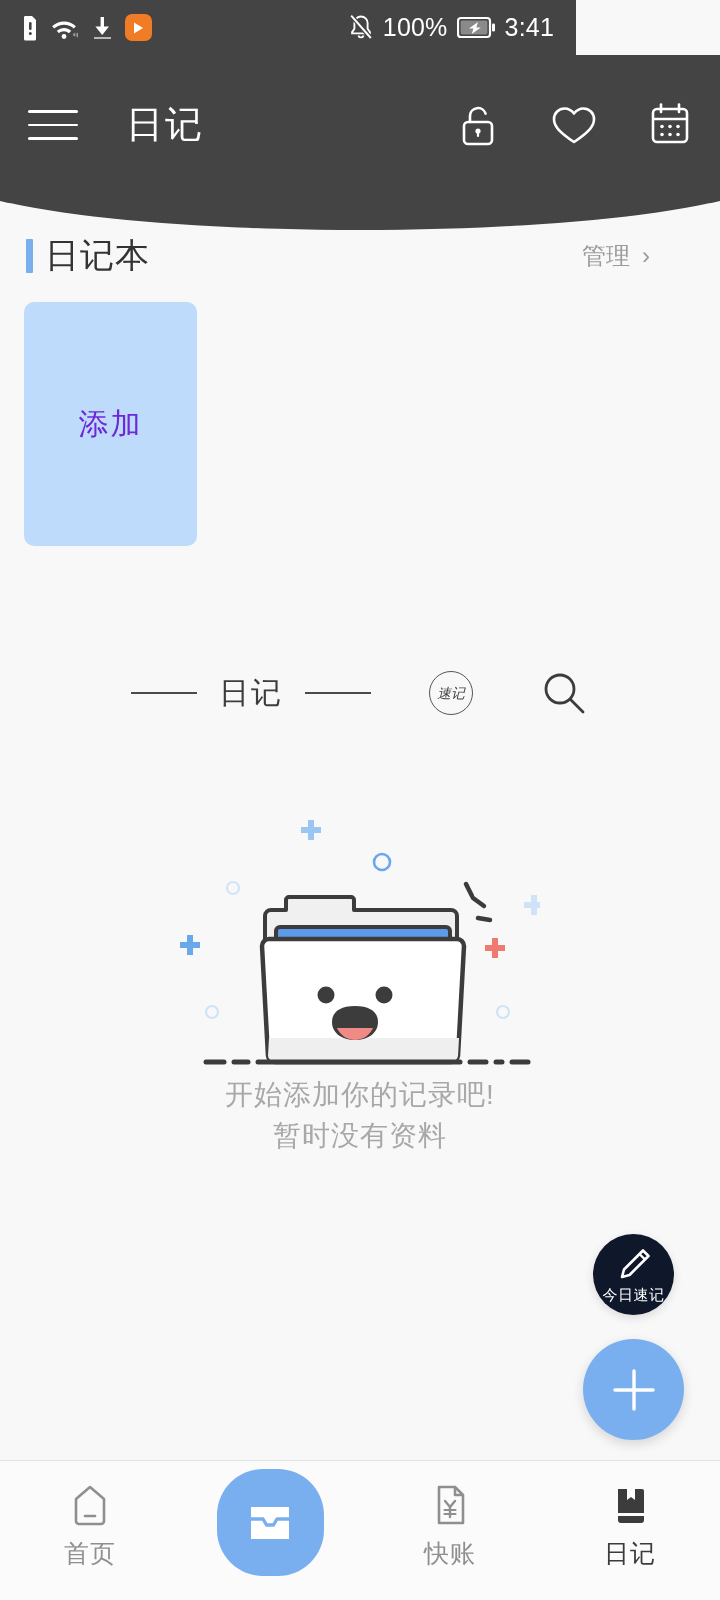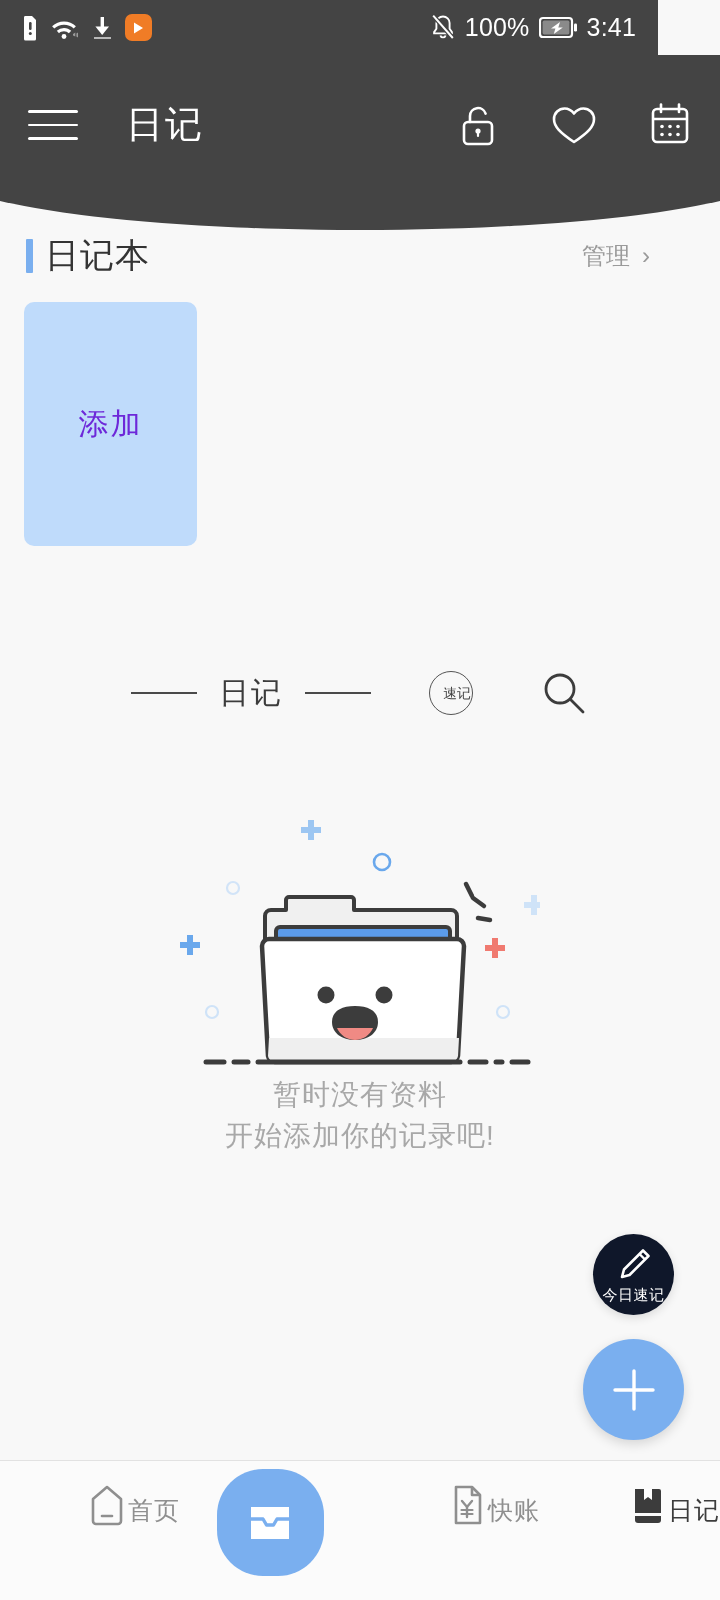--- a/index.html
+++ b/index.html
@@ -5,21 +5,21 @@
   * { margin:0; padding:0; box-sizing:border-box; }
   html, body {
     width:720px; height:1600px;
     font-family:"Liberation Sans","DejaVu Sans",sans-serif;
     background:#f8f8f8; overflow:hidden;
   }
   #app { position:relative; width:720px; height:1600px; background:#f8f8f8; }
 
   
   .statusbar {
-    position:absolute; top:0; left:0; width:658px; height:55px;
+    position:absolute; top:0; left:0; width:576px; height:55px;
     background:#444444; display:flex; align-items:center;
     padding:0 22px; color:#ffffff;
   }
   .sb-left { display:flex; align-items:center; gap:11px; }
   .sb-right { margin-left:auto; display:flex; align-items:center; gap:9px; }
   .sb-text { font-size:25px; letter-spacing:.2px; color:#ffffff; }
   .sb-ico { display:block; }
   .app-badge {
     width:27px; height:27px; border-radius:7px; background:#f07c26;
     display:flex; align-items:center; justify-content:center;
@@ -66,22 +66,23 @@
 
   
   .divider-row {
     position:absolute; top:665px; left:0; width:720px; height:56px;
     display:flex; align-items:center; justify-content:center; gap:22px; z-index:5;
   }
   .dline { width:66px; height:2px; background:#4a4a4a; }
   .dtitle { font-size:30px; color:#3c3c3c; letter-spacing:2px; }
   .quicknote-badge {
     width:44px; height:44px; border-radius:50%; border:1.6px solid #555555;
-    display:flex; align-items:center; justify-content:flex-end; margin-left:36px;
+    display:flex; align-items:center; justify-content:center; margin-left:36px;
     cursor:pointer;
+    font-style:italic;
   }
   .quicknote-badge span { font-size:15px; color:#444444; letter-spacing:0px; transform:scale(.92); }
   .search-btn { margin-left:44px; cursor:pointer; display:block; }
 
   
   .empty { position:absolute; top:800px; left:0; width:720px; text-align:center; z-index:4; }
   .empty-ill { display:block; margin:0 auto; }
   .empty-txt { margin-top:10px; }
   .empty-txt div { font-size:28px; color:#a8a8a8; line-height:1.45; letter-spacing:1px; }
 
@@ -100,22 +101,22 @@
     box-shadow:0 4px 12px rgba(0,0,0,.14);
   }
 
   
   .bottomnav {
     position:absolute; bottom:0; left:0; width:720px; height:140px;
     background:#fbfbfb; border-top:1.5px solid #e2e2e2;
     display:flex; align-items:flex-start; z-index:9;
   }
   .navitem {
-    flex:1; display:flex; flex-direction:row; align-items:center;
-    padding-top:22px; cursor:pointer;justify-content:flex-end;
+    flex:1; display:flex; flex-direction:column; align-items:center;
+    padding-top:22px; cursor:pointer;
   }
   .navitem .nlabel { font-size:25px; color:#8f8f8f; margin-top:10px; letter-spacing:1px; }
   .navitem.active .nlabel { color:#3c3c3c; }
   .nav-center { flex:1; display:flex; justify-content:center; }
   .center-fab {
     width:107px; height:107px; border-radius:46px; background:#7aafef;
     display:flex; align-items:center; justify-content:center; margin-top:8px;
     cursor:pointer;
   }
 </style>
@@ -262,22 +263,22 @@
       <g stroke="#3c3c3c" stroke-width="5" stroke-linecap="round">
         <line x1="26" y1="262" x2="44" y2="262"></line>
         <line x1="54" y1="262" x2="68" y2="262"></line>
         <line x1="78" y1="262" x2="280" y2="262"></line>
         <line x1="290" y1="262" x2="306" y2="262"></line>
         <line x1="316" y1="262" x2="322" y2="262"></line>
         <line x1="332" y1="262" x2="348" y2="262"></line>
       </g>
     </svg>
     <div class="empty-txt">
+      <div>开始添加你的记录吧!</div>
       <div>暂时没有资料</div>
-      <div>开始添加你的记录吧!</div>
     </div>
   </div>
 
   <div class="fab-quick">
     <svg width="40" height="40" viewBox="0 0 40 40">
       <path d="M29 5.5l5.5 5.5-19 19-7.5 2 2-7.5z" fill="none" stroke="#ffffff" stroke-width="2.6" stroke-linejoin="round"></path>
       <line x1="25.5" y1="9" x2="31" y2="14.5" stroke="#ffffff" stroke-width="2.4"></line>
     </svg>
     <span>今日速记</span>
   </div>

